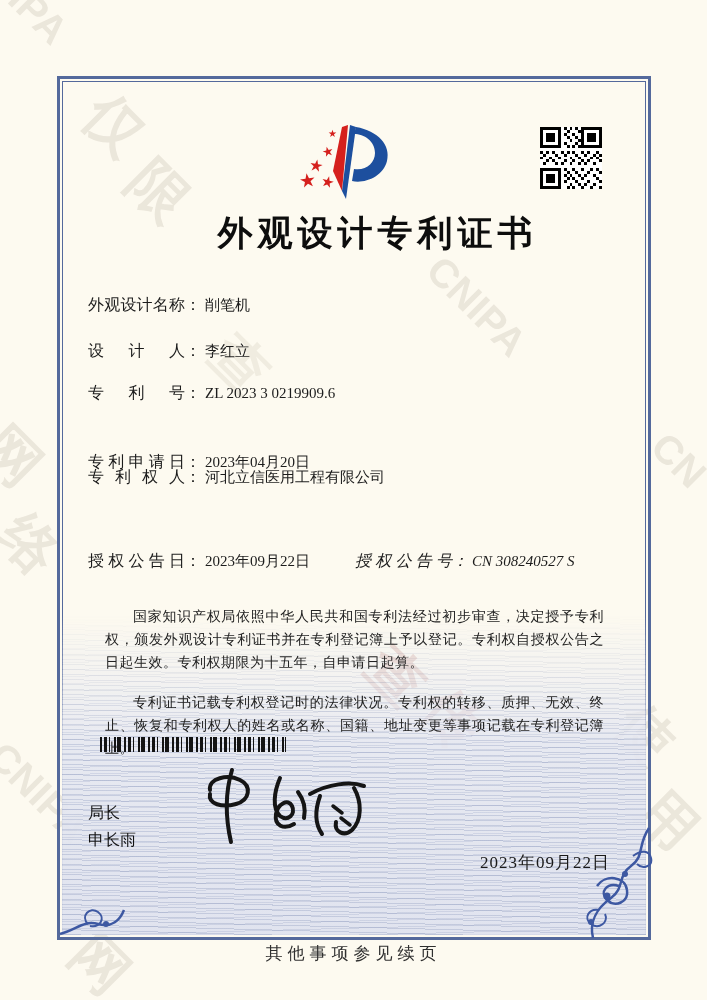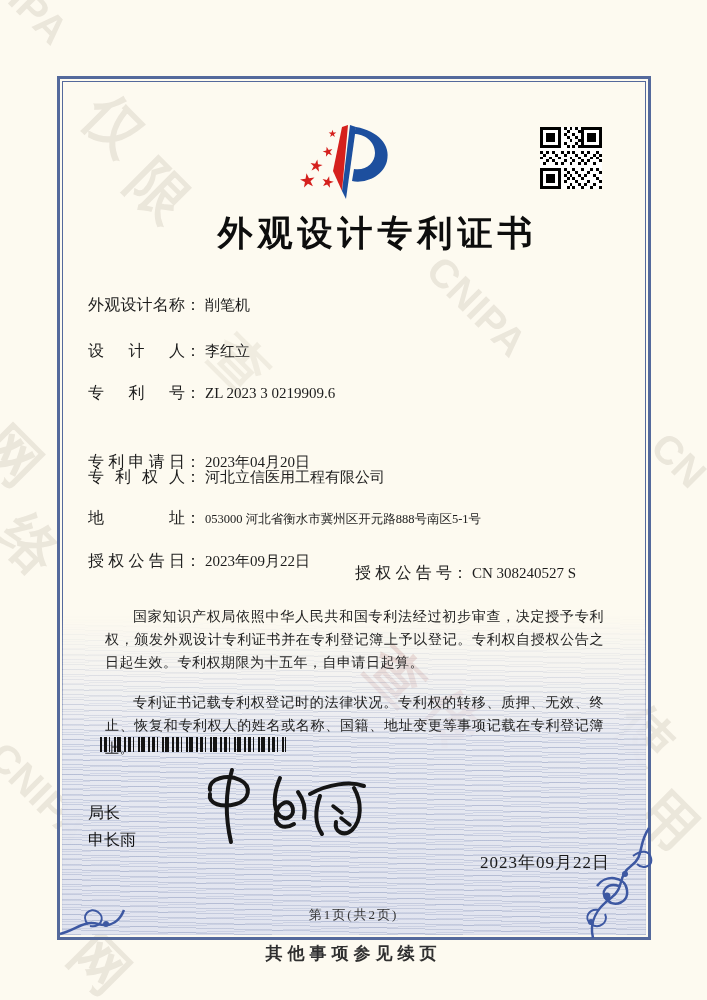--- a/index.html
+++ b/index.html
@@ -45,21 +45,21 @@
   .title{position:absolute;left:0;right:0;top:210px;text-align:center;
       font-size:35px;font-weight:bold;letter-spacing:5px;color:#0d0d0d;margin-left:48px;}
 
   
   .field{position:absolute;left:88px;width:545px;font-size:16px;white-space:nowrap;}
   .lbl{display:inline-block;width:97px;text-align:justify;text-align-last:justify;vertical-align:bottom;}
   .val{font-size:15px;margin-left:4px;}
   .f0{top:295px}.f1{top:341px}.f2{top:383px}.f3{top:452px}.f4{top:467px}
   .f5{top:508px}.f5 .val{font-size:12.5px;}
   .f6{top:551px}
-  .pair2{position:absolute;left:267px;top:12px;}
+  .pair2{position:absolute;left:267px;top:0;font-style:italic;}
 
   
   .body-text{position:absolute;left:88px;top:588px;width:533px;font-size:14px;
       line-height:23px;letter-spacing:0.5px;color:#222;text-align:justify;}
   .body-text p{margin:17px;text-indent:2em;}
 
   
   .barcode{position:absolute;left:100px;top:737px;width:186px;height:15px;
     background:repeating-linear-gradient(90deg,
       #141414 0 2px, transparent 2px 4px, #141414 4px 7px, transparent 7px 9px,
@@ -67,21 +67,21 @@
       #141414 17px 21px, transparent 21px 24px);}
   .signature{position:absolute;left:192px;top:764px;width:180px;height:82px;}
   .director-title{position:absolute;left:88px;top:803px;font-size:16px;color:#111;
       font-family:"Liberation Sans","DejaVu Sans",sans-serif;}
   .director-name{position:absolute;left:88px;top:830px;font-size:16px;color:#111;
       font-family:"Liberation Sans","DejaVu Sans",sans-serif;}
   .issue-date{position:absolute;left:480px;top:851px;font-size:17px;letter-spacing:1px;color:#1a1a1a;}
   .page-indicator{position:absolute;left:0;right:0;top:906px;text-align:center;
       font-size:13px;letter-spacing:2px;color:#333;}
   .footer-note{position:absolute;left:0;right:0;top:942px;text-align:center;
-      font-size:17px;letter-spacing:5px;color:#2f2f2f;font-weight:bold;}
+      font-size:17px;letter-spacing:5px;color:#2f2f2f;}
 
   .orn-br{position:absolute;left:563px;top:826px;width:90px;height:115px;}
   .orn-bl{position:absolute;left:58px;top:880px;width:70px;height:58px;}
 </style>
 </head>
 <body>
 
 <div class="page">
 
   <span class="wm wm-0">NIPA</span>
@@ -135,23 +135,20 @@
   </div>
   <div class="field f2">
     <span class="lbl">专利号</span><span>：</span><span class="val">ZL 2023 3 0219909.6</span>
   </div>
   <div class="field f3">
     <span class="lbl">专利申请日</span><span>：</span><span class="val">2023年04月20日</span>
   </div>
   <div class="field f4">
     <span class="lbl">专利权人</span><span>：</span><span class="val">河北立信医用工程有限公司</span>
   </div>
-  <div class="field f5">
-    <span class="lbl">地址</span><span>：</span><span class="val">053000 河北省衡水市冀州区开元路888号南区5-1号</span>
-  </div>
   <div class="field f6">
     <span>
       <span class="lbl">授权公告日</span><span>：</span><span class="val">2023年09月22日</span>
     </span>
     <span class="pair2">
       <span class="lbl">授权公告号</span><span>：</span><span class="val">CN 308240527 S</span>
     </span>
   </div>
 
   <div class="body-text">
@@ -190,16 +187,15 @@
     </svg>
   </div>
   <div class="orn-bl">
     <svg width="70" height="58" viewBox="0 0 70 58" fill="none" stroke="#3d58a2">
       <path d="M2 54 C18 50 26 40 40 44 C54 48 62 40 66 30" stroke-width="2.5"></path>
       <path d="M30 44 c-8 -8 2 -18 10 -12 c8 6 2 16 -8 14" stroke-width="2"></path>
       <circle cx="48" cy="44" r="3" fill="#3d58a2" stroke="none"></circle>
     </svg>
   </div>
 
-  <div class="page-indicator">第1页(共2页)</div>
   <div class="footer-note">其他事项参见续页</div>
 
 </div>
 
 </body></html>

